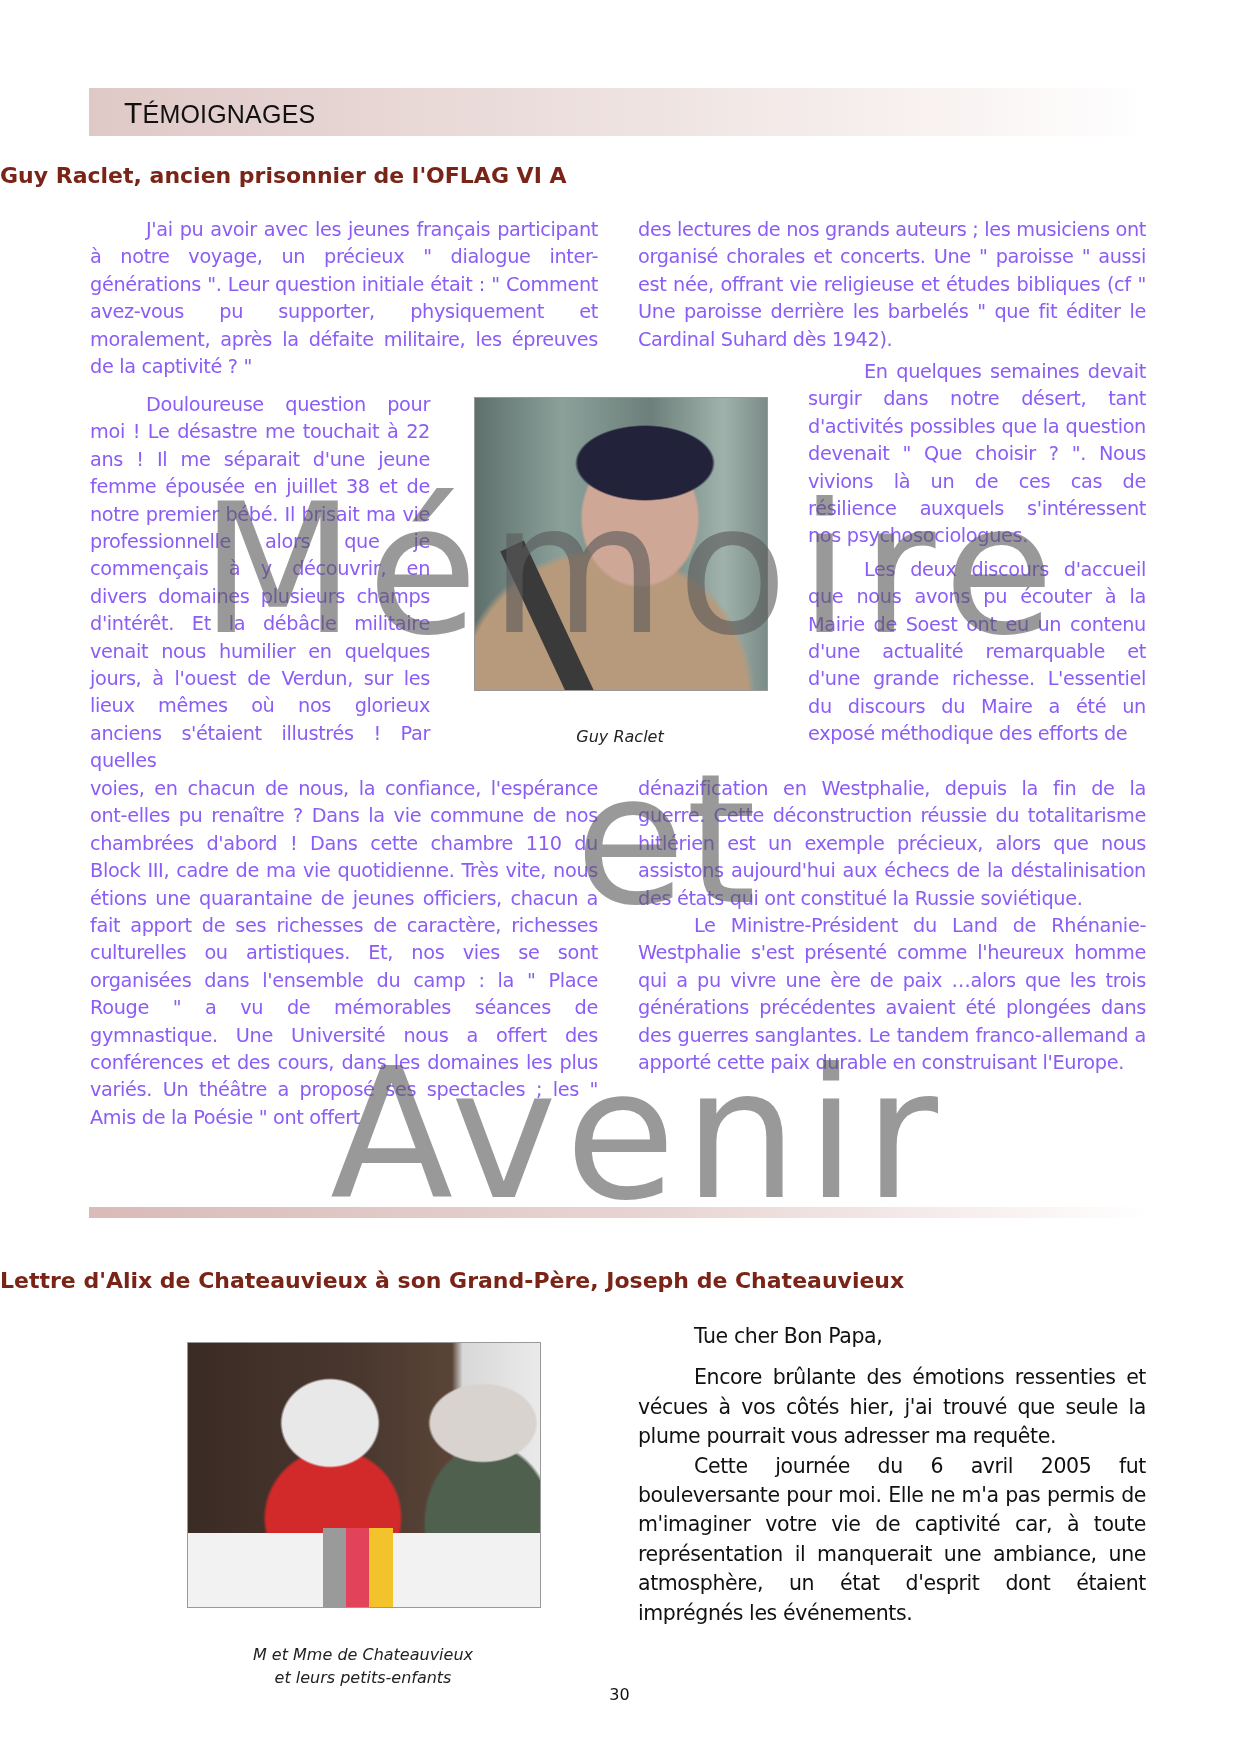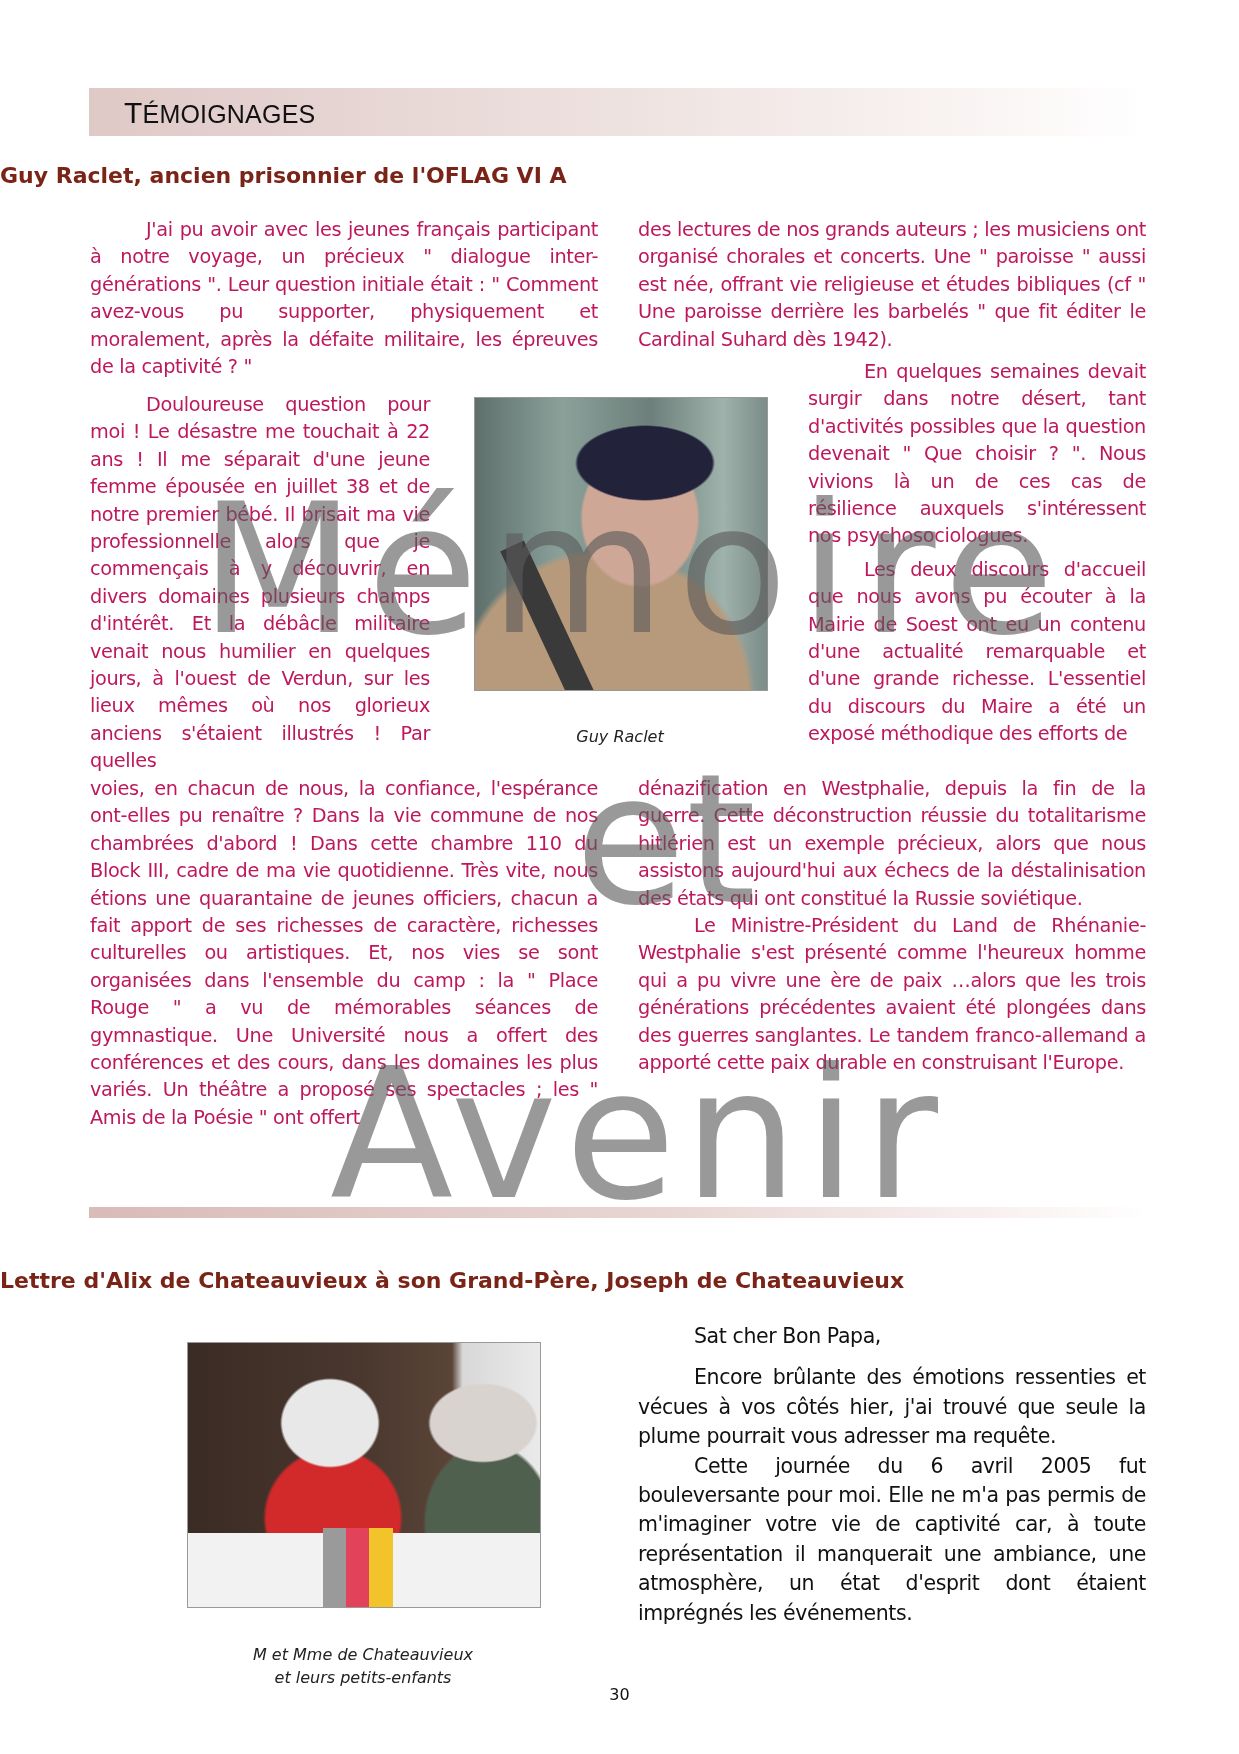--- a/index.html
+++ b/index.html
@@ -12,21 +12,21 @@
   .section-title { position: absolute; left: 10px; top: 8px; font-size: 25px; color: #111;
     font-family: "Liberation Sans", sans-serif; letter-spacing: 0.2px; margin-left: 25px; }
   .section-title .cap { font-size: 30px; }
 
   .article-title { position: absolute; left: 0; width: 1239px; text-align: left;
     color: #7a2418; font-weight: bold; font-family: "DejaVu Sans", sans-serif; }
   .t1 { top: 163px; font-size: 22px; }
   .t2 { top: 1268px; font-size: 22px; }
 
   .body-text { position: absolute; font-size: 19.3px; line-height: 27.4px; text-align: justify;
-    font-family: "DejaVu Sans", sans-serif; letter-spacing: -0.35px; color: #be185d; }
+    font-family: "DejaVu Sans", sans-serif; letter-spacing: -0.35px; color: #8b5cf6; }
   .body-text p { margin: 0; text-indent: 56px; }
   .col-left { left: 90px; top: 216px; width: 508px; }
   .col-left-narrow { left: 90px; top: 391px; width: 340px; }
   .col-left-wide { left: 90px; top: 775px; width: 508px; }
   .col-right { left: 638px; top: 216px; width: 508px; }
   .col-right-narrow { left: 808px; top: 358px; width: 338px; }
   .col-right-wide { left: 638px; top: 775px; width: 508px; }
   .tl { text-align-last: left; }
   .p-gap { margin-top: 6px !important; }
 
@@ -121,21 +121,21 @@
 
   <div class="photo photo-family">
     <div class="flag"></div>
   </div>
   <div class="caption cap-family">
     <div>M et Mme de Chateauvieux</div>
     <div>et leurs petits-enfants</div>
   </div>
 
   <div class="letter">
-    <p class="salutation">Sat cher Bon Papa,</p>
+    <p class="salutation">Tue cher Bon Papa,</p>
     <p class="tl">Encore brûlante des émotions ressenties et vécues à vos côtés hier, j'ai trouvé que seule la plume pourrait vous adresser ma requête.</p>
     <p class="tl">Cette journée du 6 avril 2005 fut bouleversante pour moi. Elle ne m'a pas permis de m'imaginer votre vie de captivité car, à toute représentation il manquerait une ambiance, une atmosphère, un état d'esprit dont étaient imprégnés les événements.</p>
   </div>
 
   <div class="watermark wm1">Mémoire</div>
   <div class="watermark wm2">et</div>
   <div class="watermark wm3">Avenir</div>
 
   <div class="page-number">30</div>
 </div>

